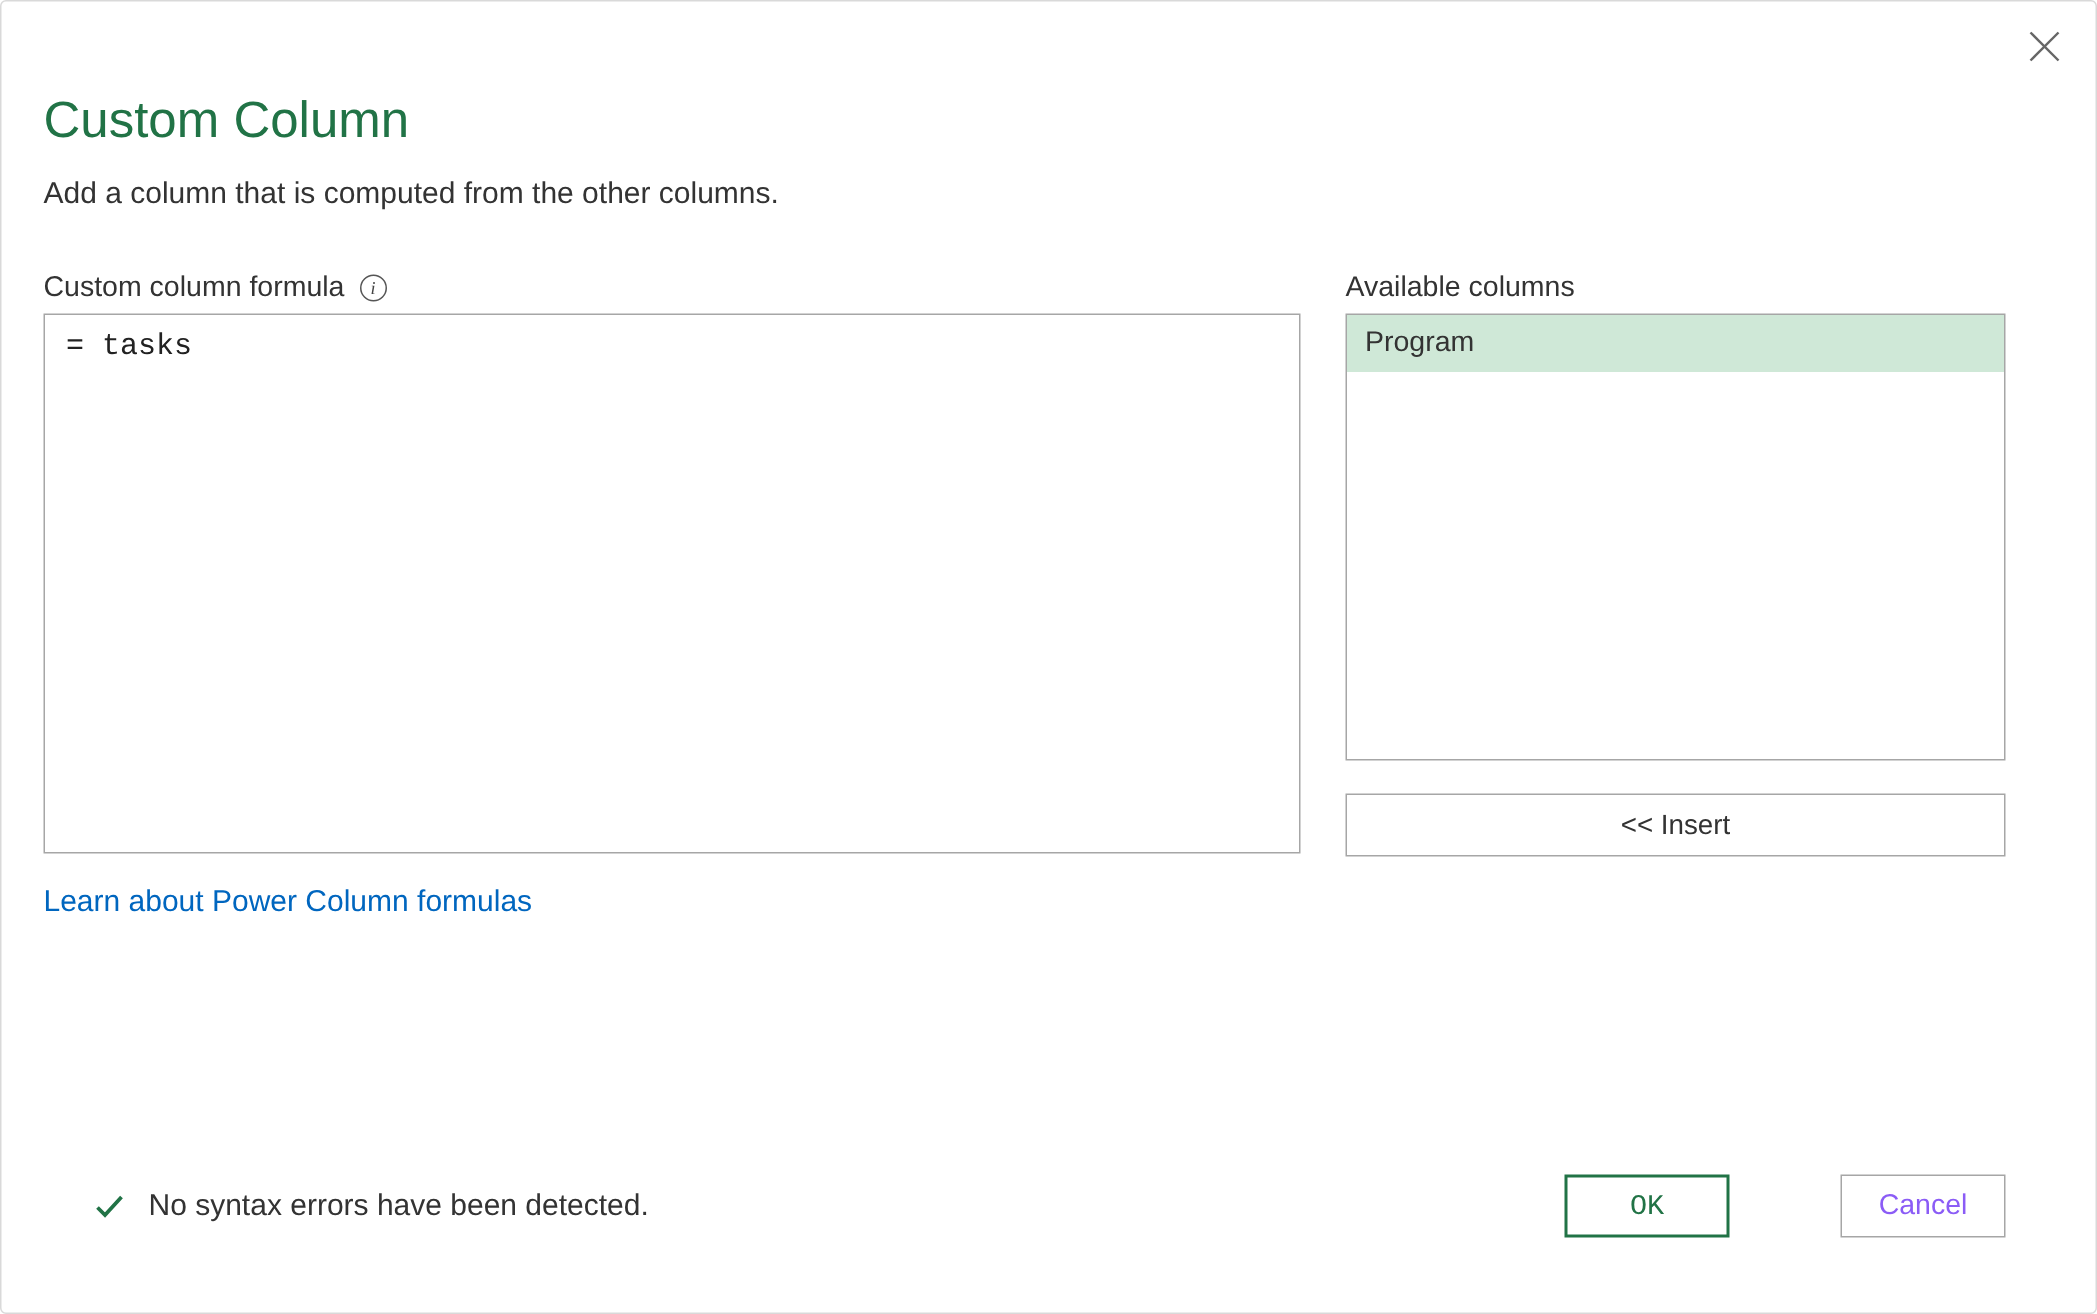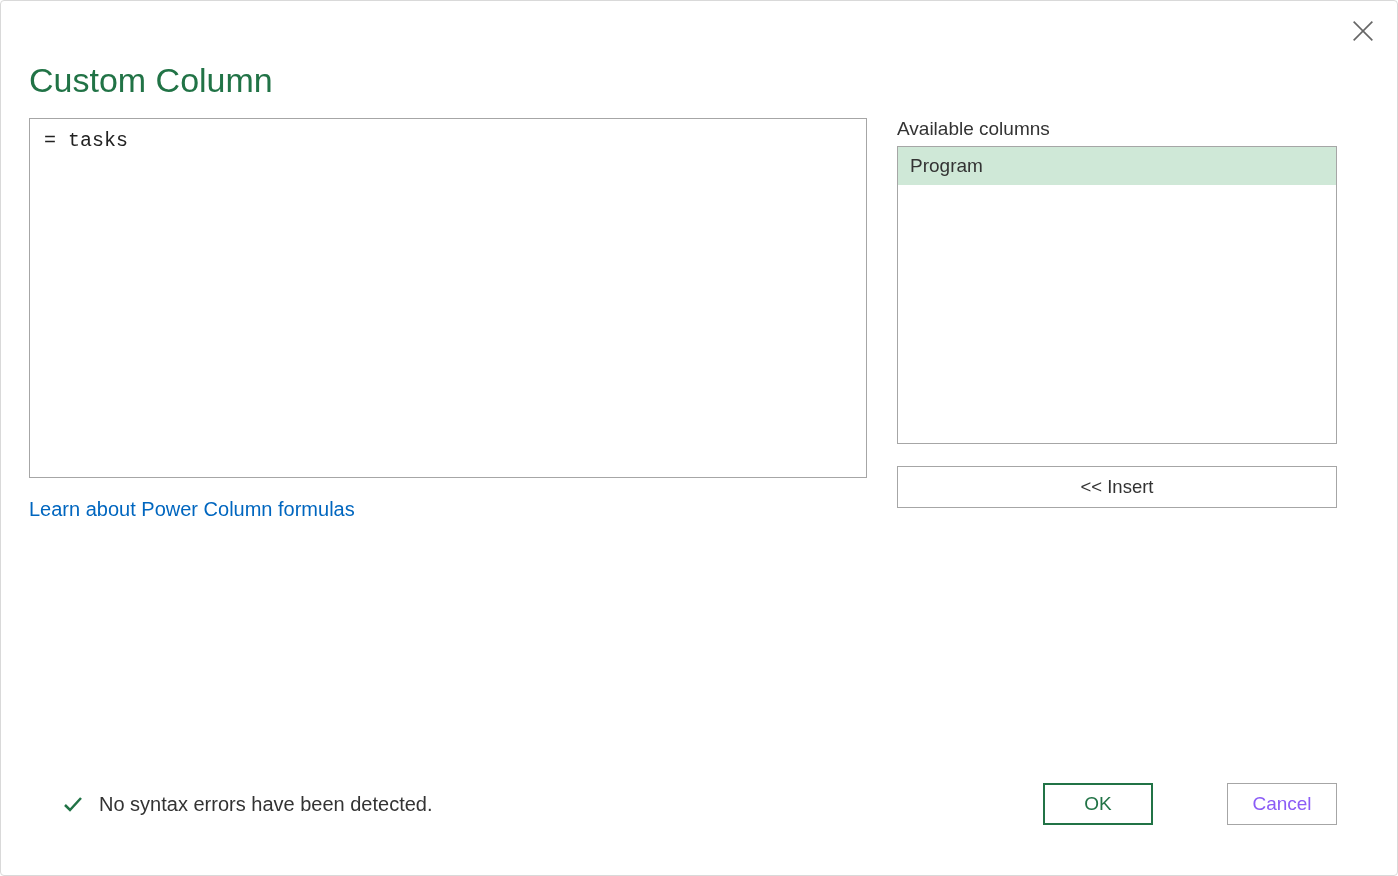--- a/index.html
+++ b/index.html
@@ -142,42 +142,47 @@
   .buttons { display: flex; gap: 30px; }
   .btn {
     min-width: 110px;
     height: 42px;
     padding: 0 22px;
     font-size: 19px;
     background: #fff;
     cursor: pointer;
     font-family: inherit;
   }
-  .btn-ok { border: 2px solid #217346; color: #217346; }
+  .btn-ok { border: 2px solid #217346; color: #217346; font-family: Liberation Mono, monospace; }
   .btn-cancel { border: 1px solid #a6a6a6; color: #8b5cf6; margin-left: 44px; }
   .name-block { margin-bottom: 26px; }
 </style>
 </head>
 <body>
 
 <div class="dialog">
 
   <div class="close-btn">
     <svg viewBox="0 0 24 24">
       <line x1="4" y1="4" x2="20" y2="20" stroke="currentColor" stroke-width="1.4"></line>
       <line x1="20" y1="4" x2="4" y2="20" stroke="currentColor" stroke-width="1.4"></line>
     </svg>
   </div>
 
   <div class="content">
     <h1 class="title">Custom Column</h1>
+    <div class="subtitle">Add a column that is computed from the other columns.</div>
 
 
     <div class="row">
       <div class="left-col">
+        <div class="field-label">
+          <span>Custom column formula</span>
+          <span class="info-icon">i</span>
+        </div>
         <textarea class="formula-box" style="">= tasks</textarea>
         <a class="learn-link">Learn about Power Column formulas</a>
       </div>
 
       <div class="right-col">
         <div class="field-label">Available columns</div>
         <div class="columns-list">
           <div class="col-item selected">Program</div>
         </div>
         <button class="insert-btn">&lt;&lt; Insert</button>

